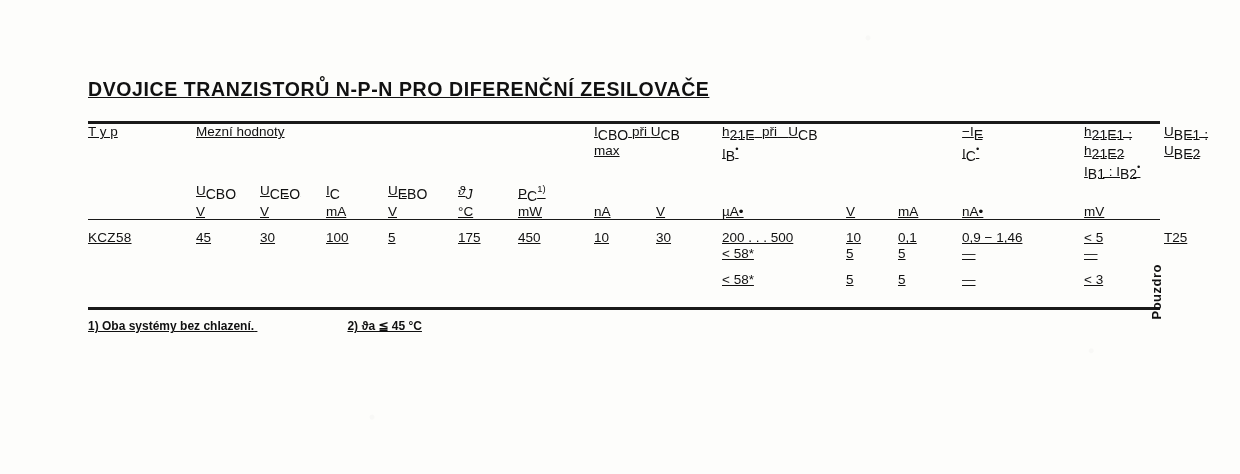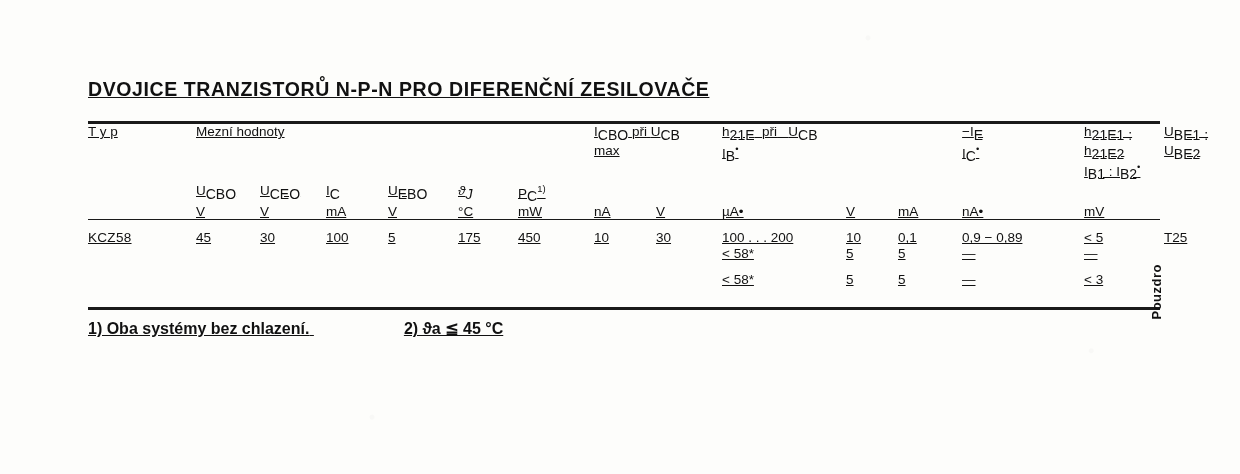--- a/index.html
+++ b/index.html
@@ -95,21 +95,21 @@
     top: 140px;
     writing-mode: vertical-rl;
     transform: rotate(180deg);
     font-size: 13px;
     font-weight: bold;
     letter-spacing: 0.5px;
     color: #111;
   }
   .footnotes {
     margin-top: 9px;
-    font-size: 16px;
+    font-size: 12px;
     font-weight: bold;
     color: #111;
   }
   .footnotes .fn2 { margin-left: 90px; }
   .tbl-wrap { position: relative; }
   .spacer-row td { height: 10px; padding: 0; }
 </style>
 </head>
 <body>
 
@@ -242,24 +242,24 @@
       <tr class="data-row">
         <td class="typecell">KCZ58</td>
         <td>45</td>
         <td>30</td>
         <td>100</td>
         <td>5</td>
         <td>175</td>
         <td><span>450</span></td>
         <td>10</td>
         <td>30</td>
-        <td>100 . . . 200</td>
+        <td>200 . . . 500</td>
         <td>10</td>
         <td>0,1</td>
-        <td>0,9 − 0,89</td>
+        <td>0,9 − 1,46</td>
         <td>&lt; 5</td>
         <td>T25</td>
       </tr>
 
 
       <tr class="data-row second">
         <td></td>
         <td></td>
         <td></td>
         <td></td>

